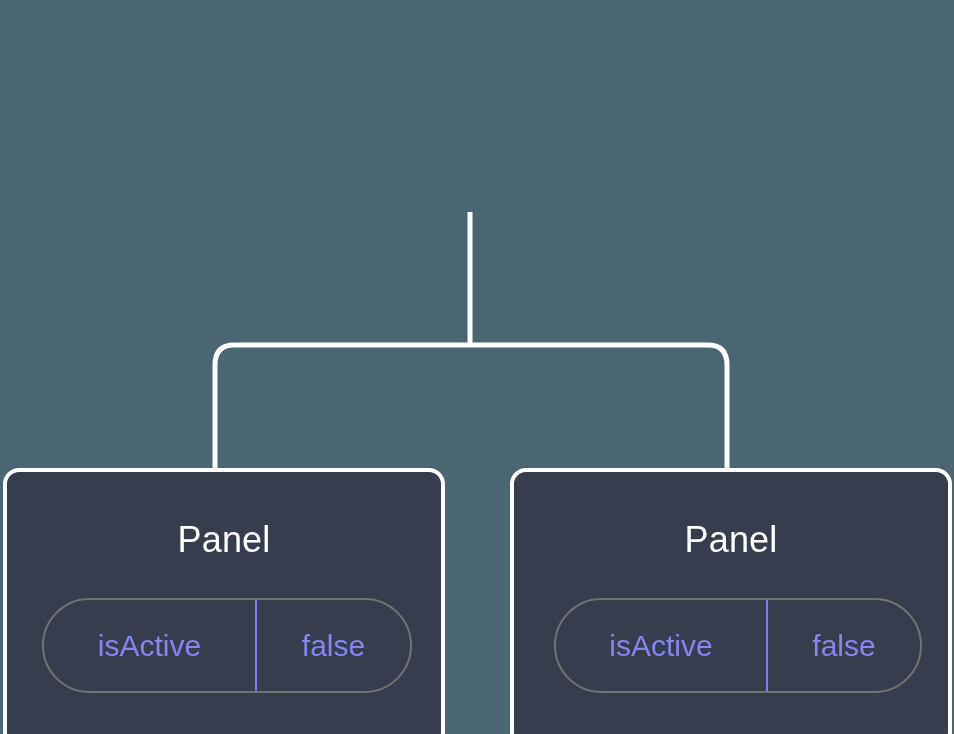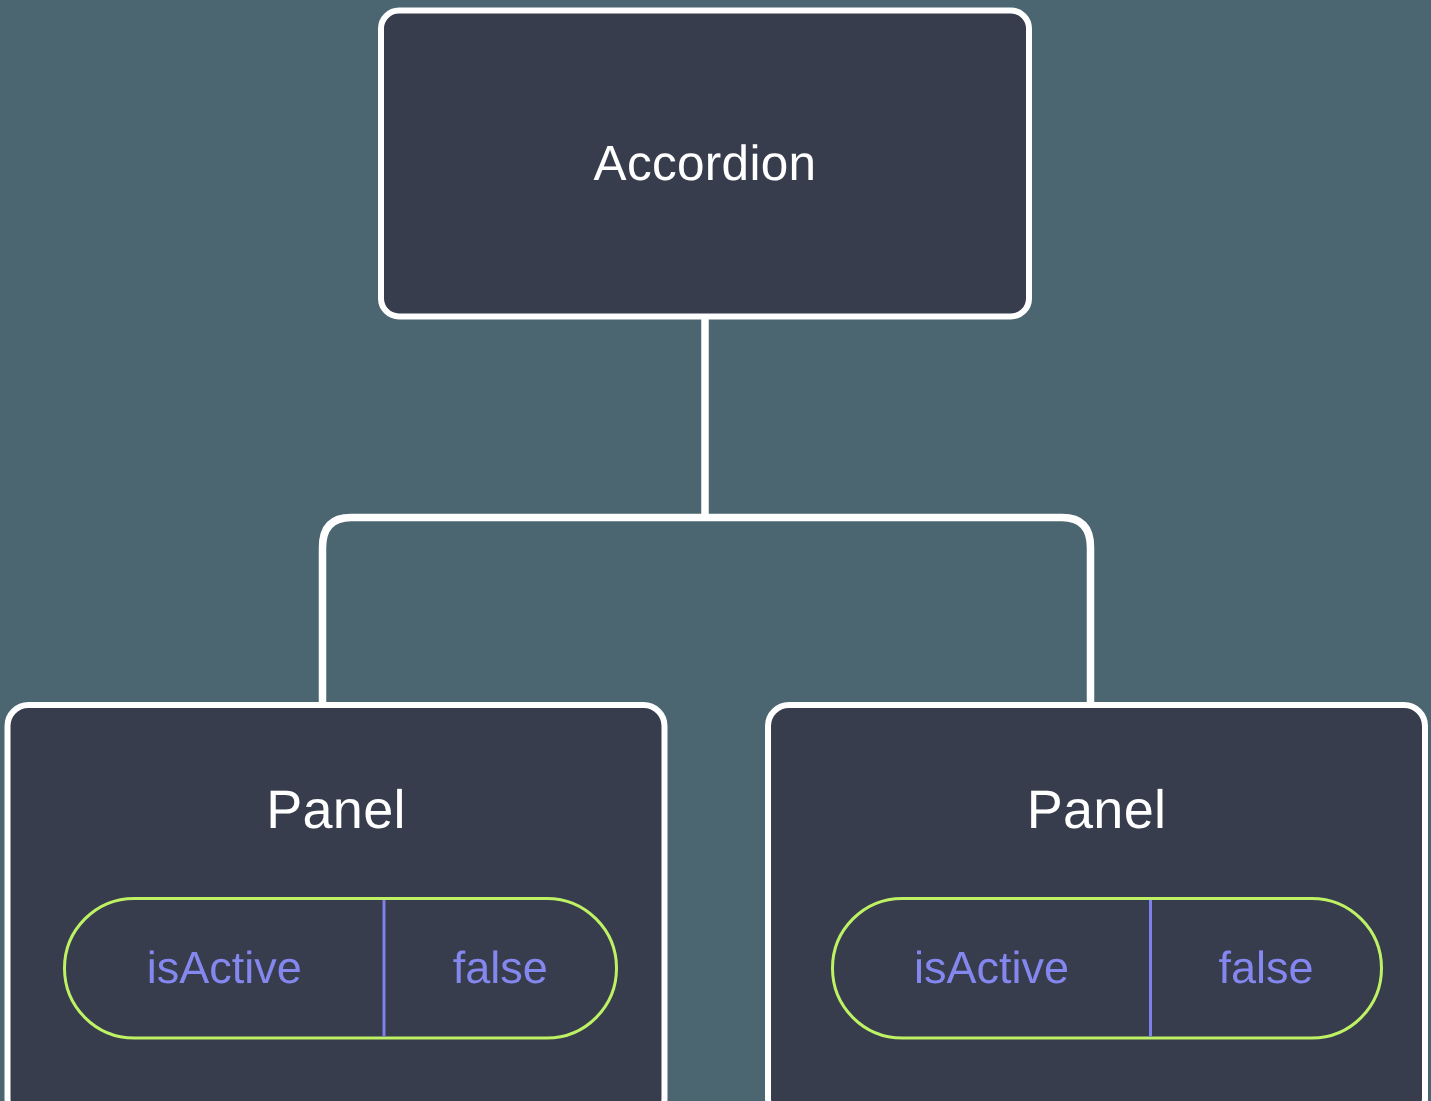--- a/index.html
+++ b/index.html
@@ -74,21 +74,21 @@
   .node-panel .node-title {
     font-size: 36px;
   }
 
   
   .prop-pill {
     position: absolute;
     top: 126px;
     height: 95px;
     box-sizing: border-box;
-    border: 2px solid #bef264;
+    border: 2px solid #737373;
     border-radius: 48px;
     display: flex;
     align-items: stretch;
     background: transparent;
   }
 
   .node-panel.left  .prop-pill { left: 35px;  width: 370px; }
   .node-panel.right .prop-pill { left: 40px;  width: 368px; }
 
   .prop-cell {
@@ -122,23 +122,20 @@
 
   <svg class="edges" width="954" height="734" viewBox="0 0 954 734">
 
     <path d="M 470 212 L 470 345" fill="none" stroke="#ffffff" stroke-width="5" stroke-linecap="butt"></path>
 
     <path d="M 470 345 L 708 345 Q 727 345 727 365 L 727 470" fill="none" stroke="#ffffff" stroke-width="5" stroke-linecap="butt"></path>
 
     <path d="M 470 345 L 234 345 Q 215 345 215 365 L 215 470" fill="none" stroke="#ffffff" stroke-width="5" stroke-linecap="butt"></path>
   </svg>
 
-  <div class="node node-root">
-    <div class="node-title">Accordion</div>
-  </div>
 
   <div class="node node-panel left">
     <div class="node-title">Panel</div>
     <div class="prop-pill">
       <div class="prop-cell prop-key">isActive</div>
       <div class="prop-cell prop-val">false</div>
     </div>
   </div>
 
   <div class="node node-panel right">

